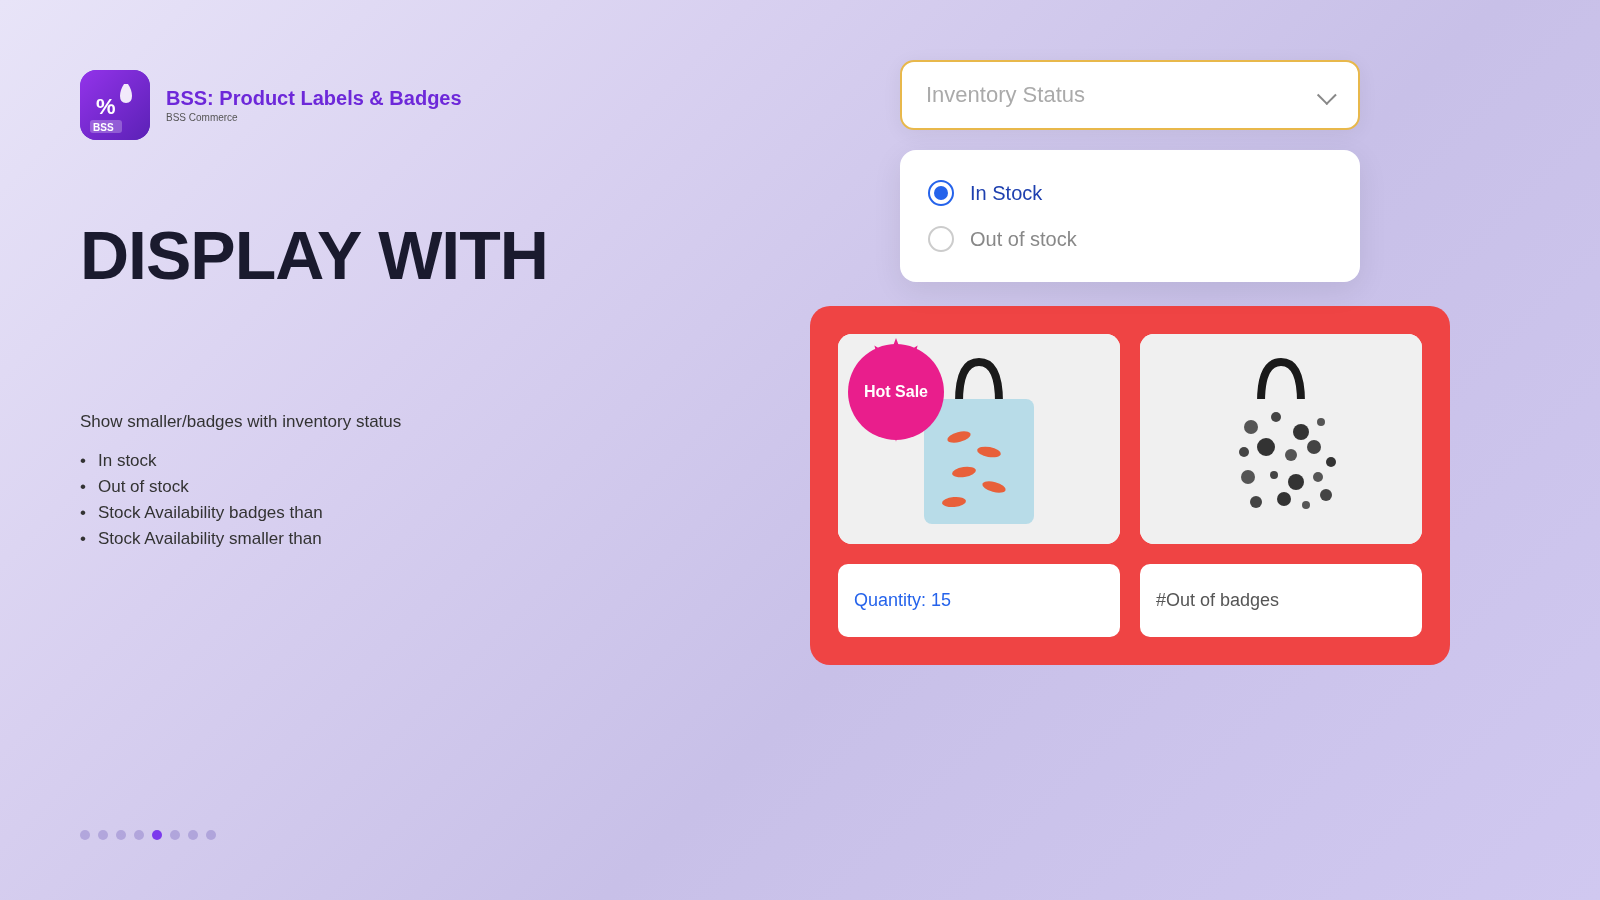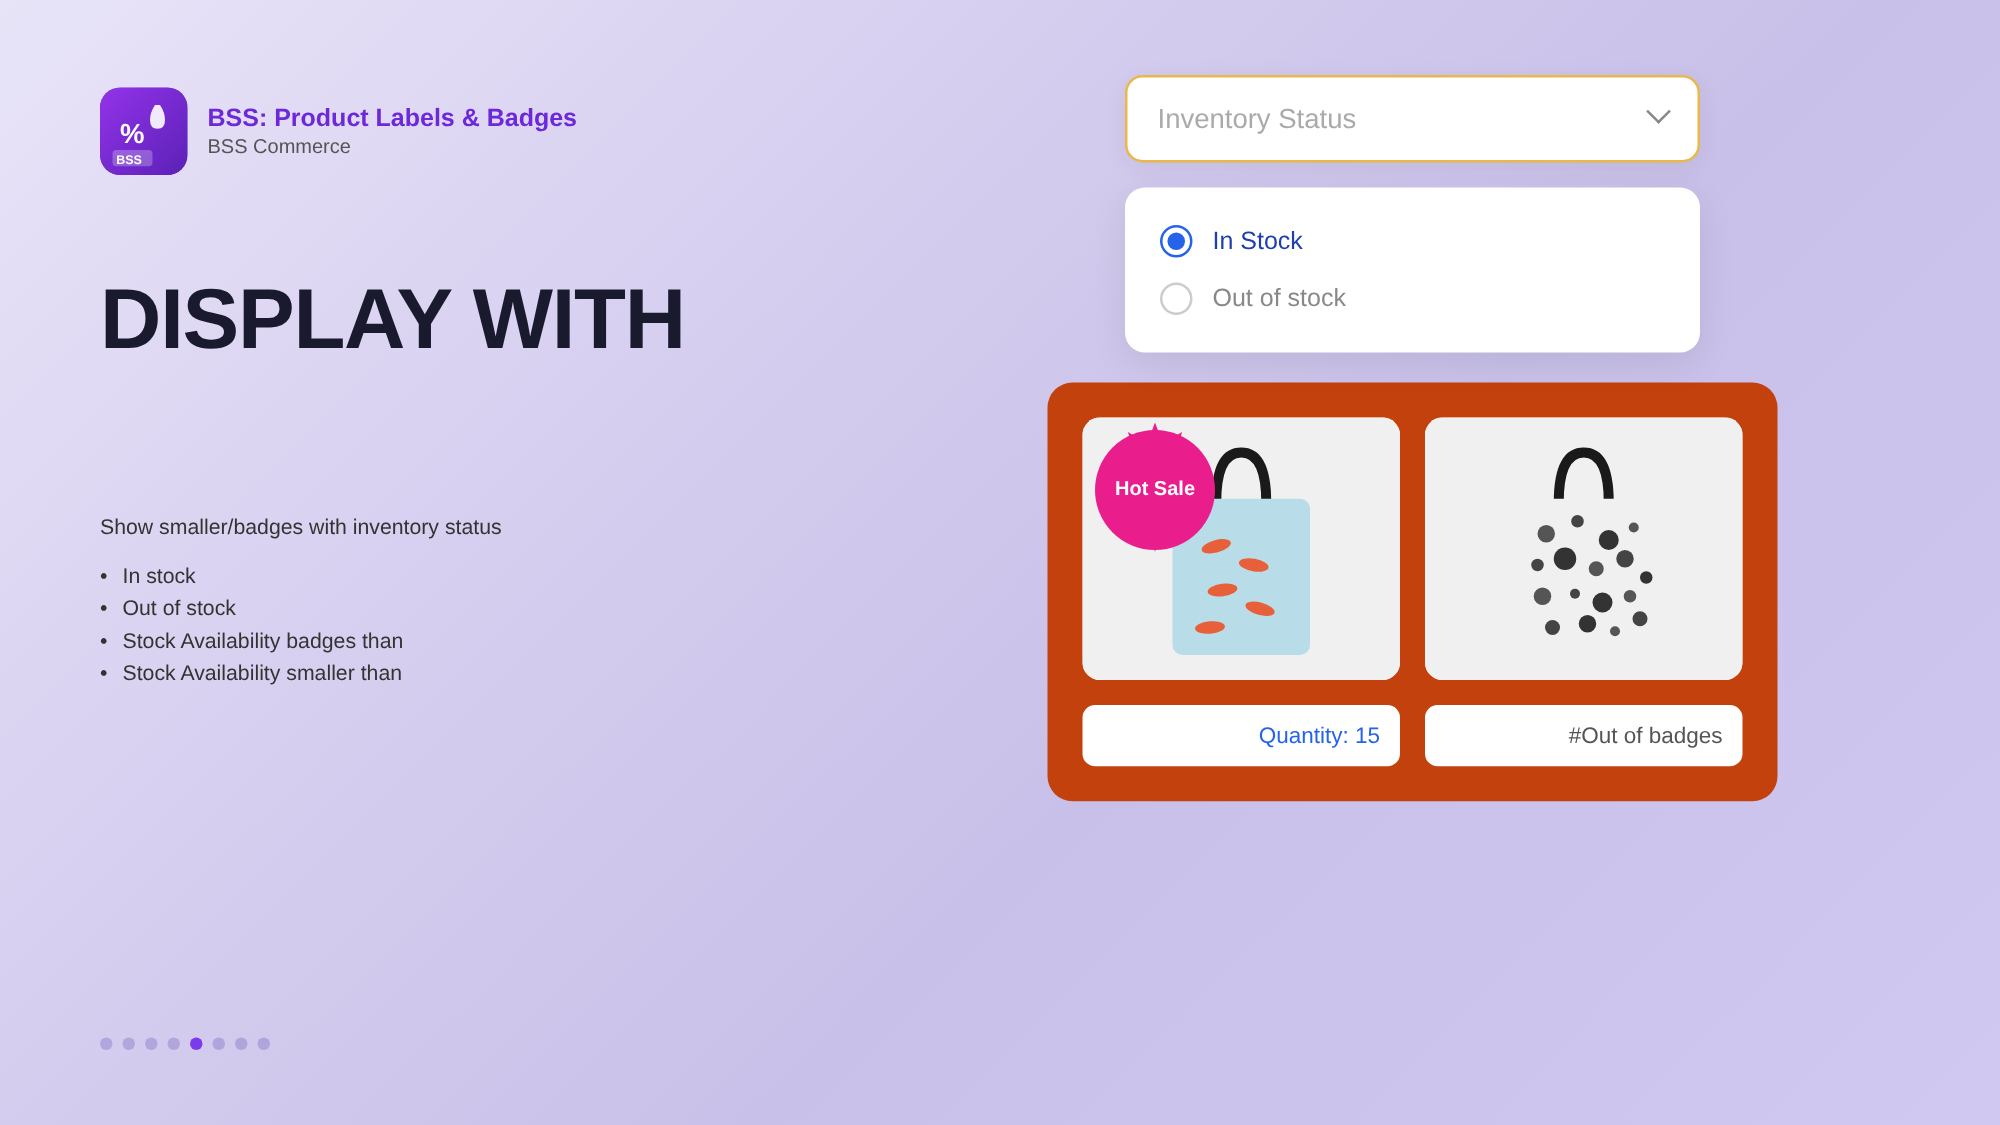--- a/index.html
+++ b/index.html
@@ -56,21 +56,21 @@
       flex-direction: column;
     }
 
     .logo-title {
       font-size: 20px;
       font-weight: 700;
       color: #6d28d9;
     }
 
     .logo-subtitle {
-      font-size: 16px;
+      font-size: 10px;
       color: #555;
       margin-top: 2px;
     }
 
     .main-heading {
       margin-bottom: 41px;
     }
 
     .heading-display {
       font-size: 68px;
@@ -145,21 +145,21 @@
       margin-bottom: 20px;
     }
 
     .dropdown-select {
       width: 100%;
       background: white;
       border: 2px solid #e8b84b;
       border-radius: 14px;
       padding: 20px 24px;
       display: flex;
-      align-items: flex-start;
+      align-items: flex-end;
       justify-content: space-between;
       cursor: pointer;
       box-shadow: 0 4px 20px rgba(0,0,0,0.06);
     }
 
     .dropdown-label {
       font-size: 22px;
       color: #aaa;
       font-weight: 400;
     }
@@ -230,24 +230,24 @@
       color: #1e40af;
       font-weight: 500;
     }
 
     .radio-text.unselected {
       color: #888;
     }
 
     
     .products-area {
-      background: #c2410c;
+      background: #ef4444;
       border-radius: 20px;
       padding: 28px 28px 28px 28px;
-      width: 584px;
+      width: 640px;
       display: flex;
       flex-direction: column;
       gap: 20px;
     }
 
     .product-cards-row {
       display: flex;
       gap: 20px;
     }
 
@@ -317,22 +317,22 @@
     
     .status-labels-row {
       display: flex;
       gap: 20px;
     }
 
     .status-label {
       flex: 1;
       background: white;
       border-radius: 10px;
-      padding: 14px 16px;
-      text-align: right;
+      padding: 26px 16px;
+      text-align: left;
       font-size: 18px;
       font-weight: 500;
     }
 
     .status-label.quantity {
       color: #2563eb;
     }
 
     .status-label.out {
       color: #555;

